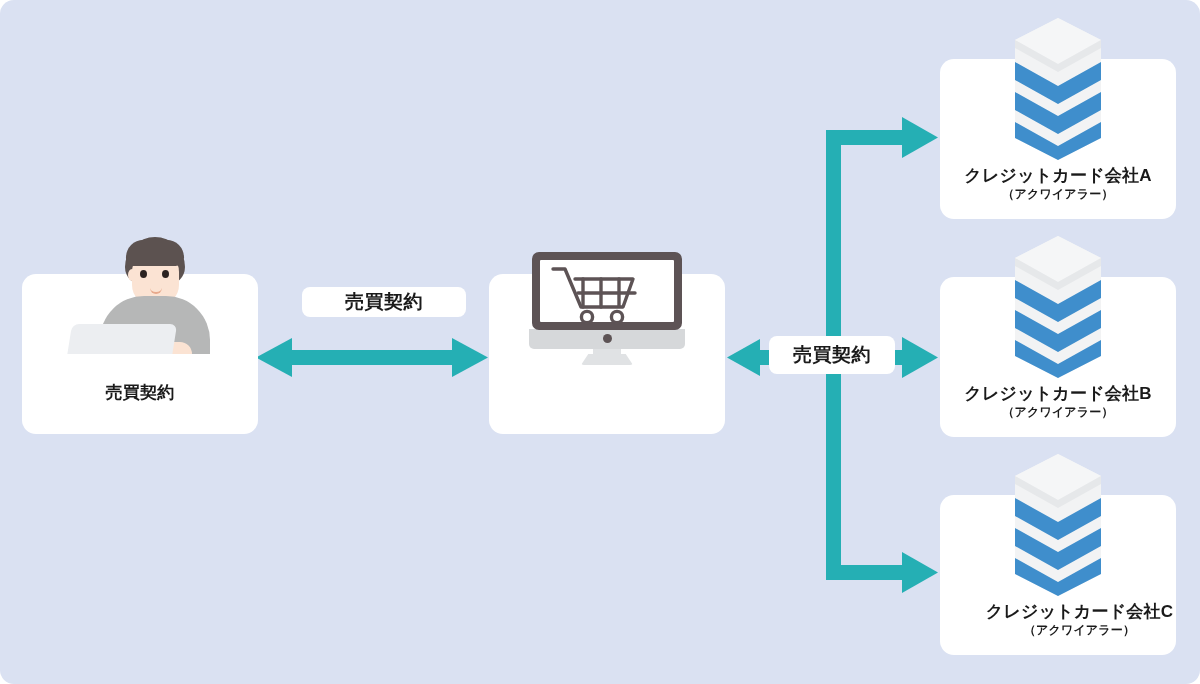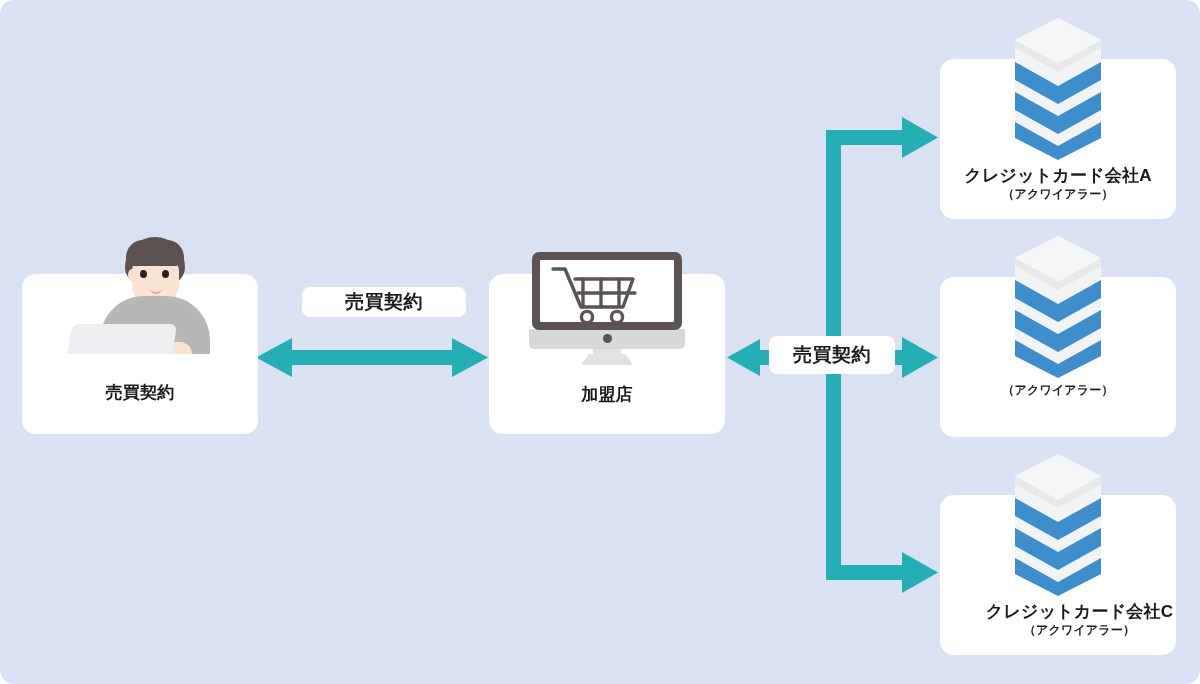--- a/index.html
+++ b/index.html
@@ -289,21 +289,20 @@
         <path d="M52 15 v28"></path>
         <path d="M70 15 v27"></path>
         <path d="M29 29 h57"></path>
       </g>
       <circle cx="38" cy="53" r="5.6" fill="none" stroke="#5d5355" stroke-width="3.4"></circle>
       <circle cx="68" cy="53" r="5.6" fill="none" stroke="#5d5355" stroke-width="3.4"></circle>
     </svg>
   </div>
 
   <div class="node-label" id="merchant-label" style="position:absolute;left:489px;width:236px;top:384px;">
-    <span class="l1">加盟店</span>
   </div>
 
   <div class="node node-cc" id="node-cc-a"></div>
   <svg class="stack" id="stack-a" viewBox="0 0 86 142">
     <polygon points="43,0 86,22 86,120 43,142 0,120 0,22" fill="#f2f3f4"></polygon>
     <polygon points="43,0 86,22 43,46 0,22" fill="#f5f6f7"></polygon>
     <path d="M0,22 L43,46 L86,22 L86,30 L43,54 L0,30 Z" fill="#e6e8ea"></path>
     <path d="M0,44 L43,68 L86,44 L86,62 L43,86 L0,62 Z" fill="#3f8ecc"></path>
     <path d="M0,74 L43,98 L86,74 L86,92 L43,116 L0,92 Z" fill="#3f8ecc"></path>
     <path d="M0,104 L43,128 L86,104 L86,120 L43,142 L0,120 Z" fill="#3f8ecc"></path>
@@ -316,20 +315,21 @@
   <div class="node node-cc" id="node-cc-b"></div>
   <svg class="stack" id="stack-b" viewBox="0 0 86 142">
     <polygon points="43,0 86,22 86,120 43,142 0,120 0,22" fill="#f2f3f4"></polygon>
     <polygon points="43,0 86,22 43,46 0,22" fill="#f5f6f7"></polygon>
     <path d="M0,22 L43,46 L86,22 L86,30 L43,54 L0,30 Z" fill="#e6e8ea"></path>
     <path d="M0,44 L43,68 L86,44 L86,62 L43,86 L0,62 Z" fill="#3f8ecc"></path>
     <path d="M0,74 L43,98 L86,74 L86,92 L43,116 L0,92 Z" fill="#3f8ecc"></path>
     <path d="M0,104 L43,128 L86,104 L86,120 L43,142 L0,120 Z" fill="#3f8ecc"></path>
   </svg>
   <div class="node-label cc-label" style="position:absolute;left:940px;width:236px;top:383px;">
+    <span class="l1">クレジットカード会社B</span>
     <span class="l2">（アクワイアラー）</span>
   </div>
 
   <div class="node node-cc" id="node-cc-c"></div>
   <svg class="stack" id="stack-c" viewBox="0 0 86 142">
     <polygon points="43,0 86,22 86,120 43,142 0,120 0,22" fill="#f2f3f4"></polygon>
     <polygon points="43,0 86,22 43,46 0,22" fill="#f5f6f7"></polygon>
     <path d="M0,22 L43,46 L86,22 L86,30 L43,54 L0,30 Z" fill="#e6e8ea"></path>
     <path d="M0,44 L43,68 L86,44 L86,62 L43,86 L0,62 Z" fill="#3f8ecc"></path>
     <path d="M0,74 L43,98 L86,74 L86,92 L43,116 L0,92 Z" fill="#3f8ecc"></path>

